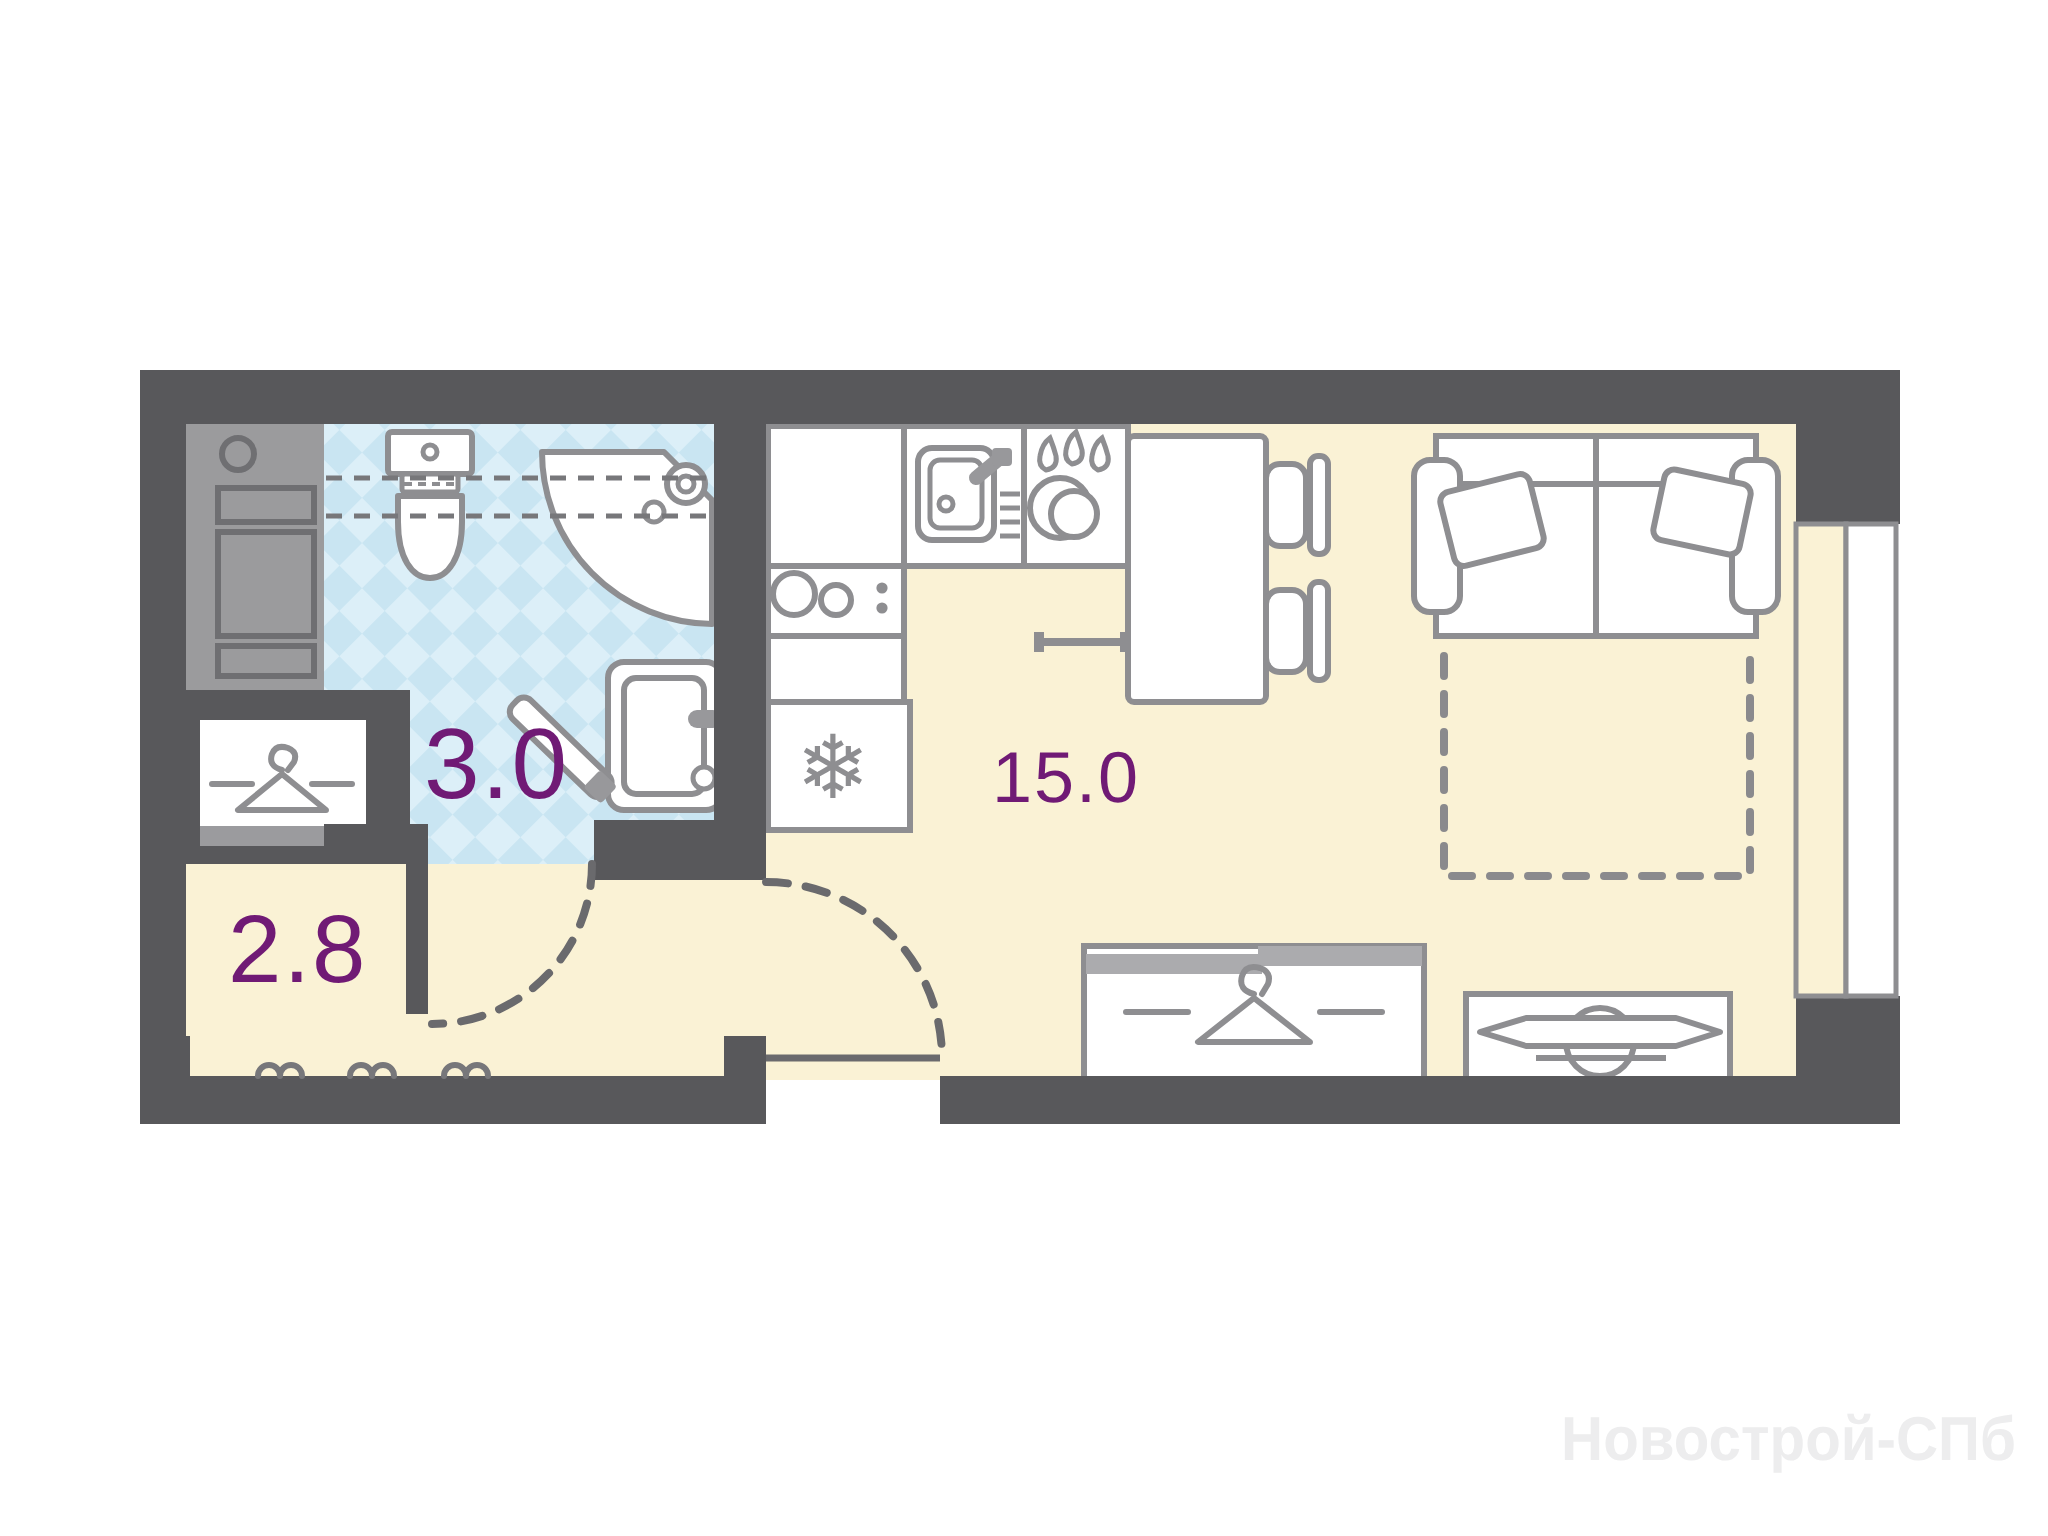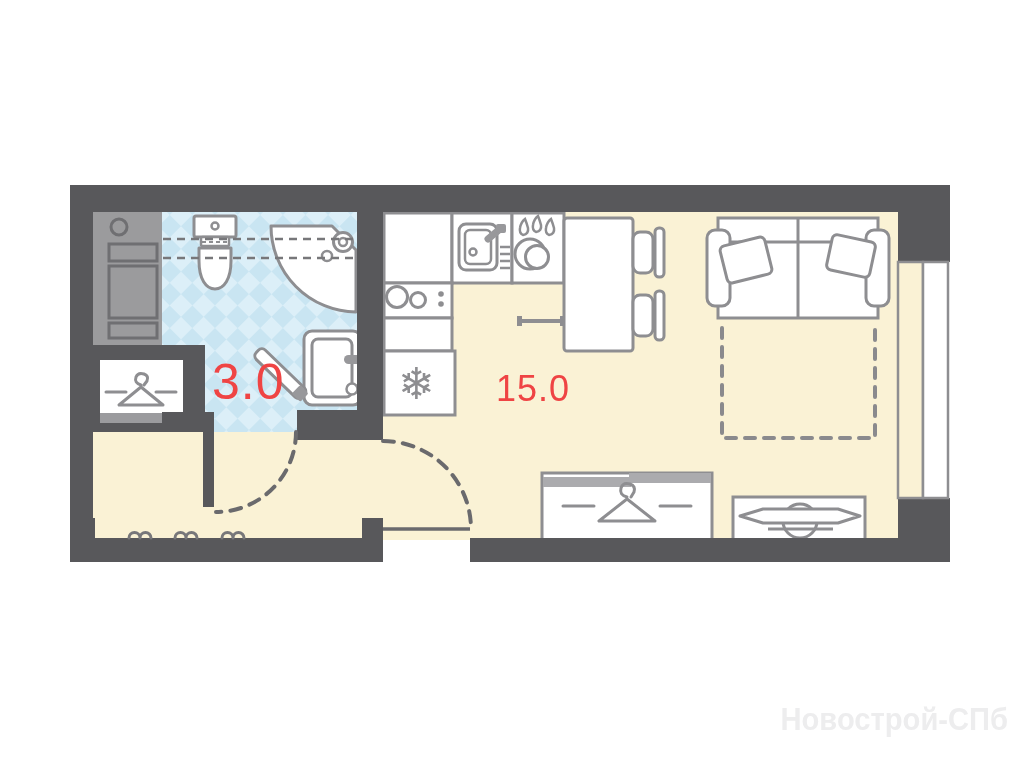--- a/index.html
+++ b/index.html
@@ -1,19 +1,19 @@
 <!DOCTYPE html>
 <html><head>
 <meta charset="utf-8">
 <style>
   html,body{margin:0;padding:0;background:#ffffff;}
   #canvas{position:relative;width:1024px;height:768px;background:#ffffff;overflow:hidden;
           font-family:"Liberation Sans", sans-serif;}
   #plan-svg{position:absolute;left:0;top:0;}
-  .area-label{position:absolute;color:#ef4444;line-height:1;letter-spacing:1px;font-weight:400;}
+  .area-label{position:absolute;color:#701a75;line-height:1;letter-spacing:1px;font-weight:400;}
   .label-bath{left:212px;top:357px;font-size:50px;}
   .label-living{left:496px;top:371px;font-size:36px;}
   .label-hall{left:114px;top:452px;font-size:48px;}
   .watermark{position:absolute;right:16px;top:702px;font-size:31px;font-weight:bold;
              color:#ededee;letter-spacing:0px;transform:scaleX(0.94);transform-origin:right;}
 </style>
 </head>
 <body>
 
 <div id="canvas">
@@ -204,16 +204,17 @@
       <path d="M1 14 a5.5 5.5 0 0 1 11 0 m0 0 a5.5 5.5 0 0 1 11 0"></path>
     </g>
     <g transform="translate(221,524)">
       <path d="M1 14 a5.5 5.5 0 0 1 11 0 m0 0 a5.5 5.5 0 0 1 11 0"></path>
     </g>
   </g>
 </svg>
 
 <div class="area-label label-bath">3.0</div>
 <div class="area-label label-living">15.0</div>
+<div class="area-label label-hall">2.8</div>
 
 <div class="watermark">Новострой-СПб</div>
 
 </div>
 
 </body></html>

